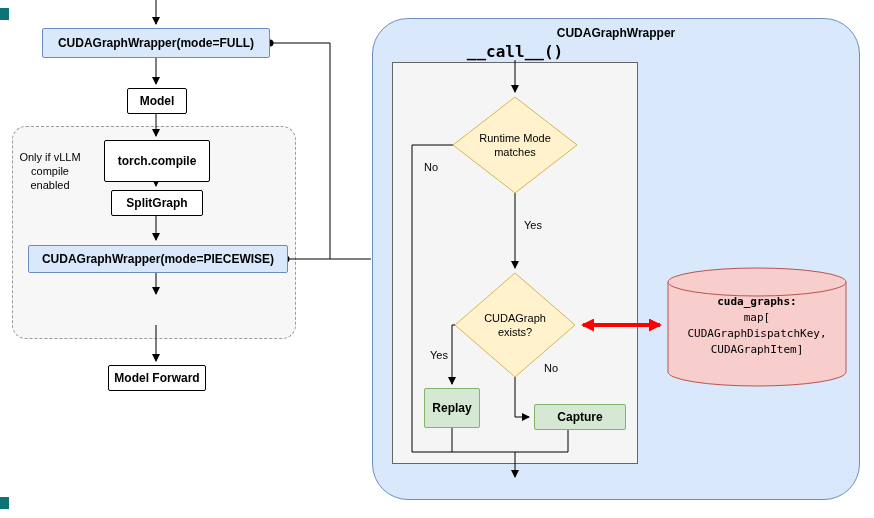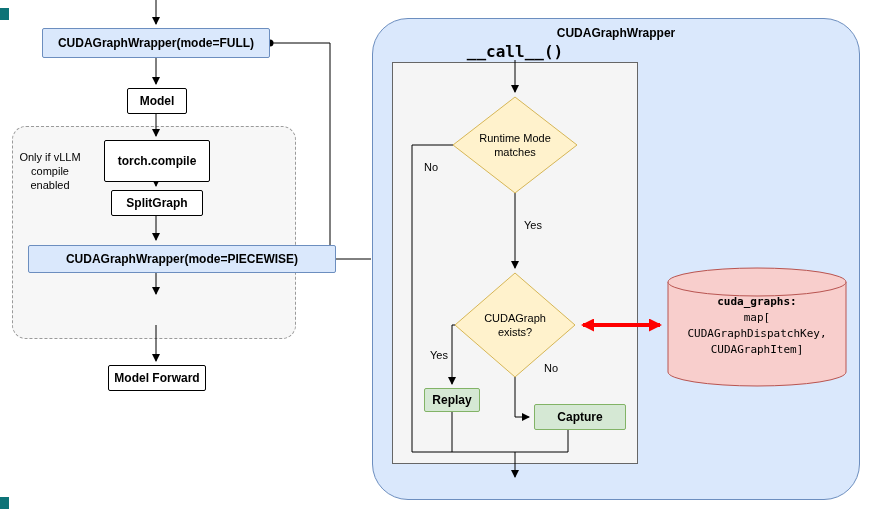--- a/index.html
+++ b/index.html
@@ -76,35 +76,35 @@
   </svg>
 
   <div class="teal-sq" style="left:0;top:8px;"></div>
   <div class="teal-sq" style="left:0;top:497px;"></div>
 
   <div class="node blue" style="left:42px;top:28px;width:228px;height:30px;">CUDAGraphWrapper(mode=FULL)</div>
   <div class="node" style="left:127px;top:88px;width:60px;height:26px;">Model</div>
   <div class="lbl" style="left:17px;top:150px;width:66px;">Only if vLLM compile enabled</div>
   <div class="node" style="left:104px;top:140px;width:106px;height:42px;">torch.compile</div>
   <div class="node" style="left:111px;top:190px;width:92px;height:26px;">SplitGraph</div>
-  <div class="node blue" style="left:28px;top:245px;width:308px;height:28px;">CUDAGraphWrapper(mode=PIECEWISE)</div>
+  <div class="node blue" style="left:28px;top:245px;width:260px;height:28px;">CUDAGraphWrapper(mode=PIECEWISE)</div>
   <div class="node normal" style="left:108px;top:365px;width:98px;height:26px;">Model Forward</div>
 
   <div class="lbl bold" style="left:372px;top:26px;width:488px;font-size:12px;">CUDAGraphWrapper</div>
   <div class="lbl bold mono" style="left:455px;top:45px;width:120px;font-size:16px;">__call__()</div>
 
   <div class="lbl" style="left:465px;top:131px;width:100px;">Runtime Mode matches</div>
   <div class="lbl" style="left:470px;top:311px;width:90px;">CUDAGraph exists?</div>
 
   <div class="lbl" style="left:418px;top:160px;width:26px;">No</div>
   <div class="lbl" style="left:518px;top:218px;width:30px;">Yes</div>
   <div class="lbl" style="left:424px;top:348px;width:30px;">Yes</div>
   <div class="lbl" style="left:536px;top:361px;width:30px;">No</div>
 
-  <div class="node green normal" style="left:424px;top:388px;width:56px;height:24px;">Replay</div>
+  <div class="node green normal" style="left:424px;top:388px;width:56px;height:40px;">Replay</div>
   <div class="node green normal" style="left:534px;top:404px;width:92px;height:26px;">Capture</div>
 
   <div class="store-text">
     <div class="l1">cuda_graphs:</div>
     <div>map[</div>
     <div>CUDAGraphDispatchKey,</div>
     <div>CUDAGraphItem]</div>
   </div>
 
 </div>

